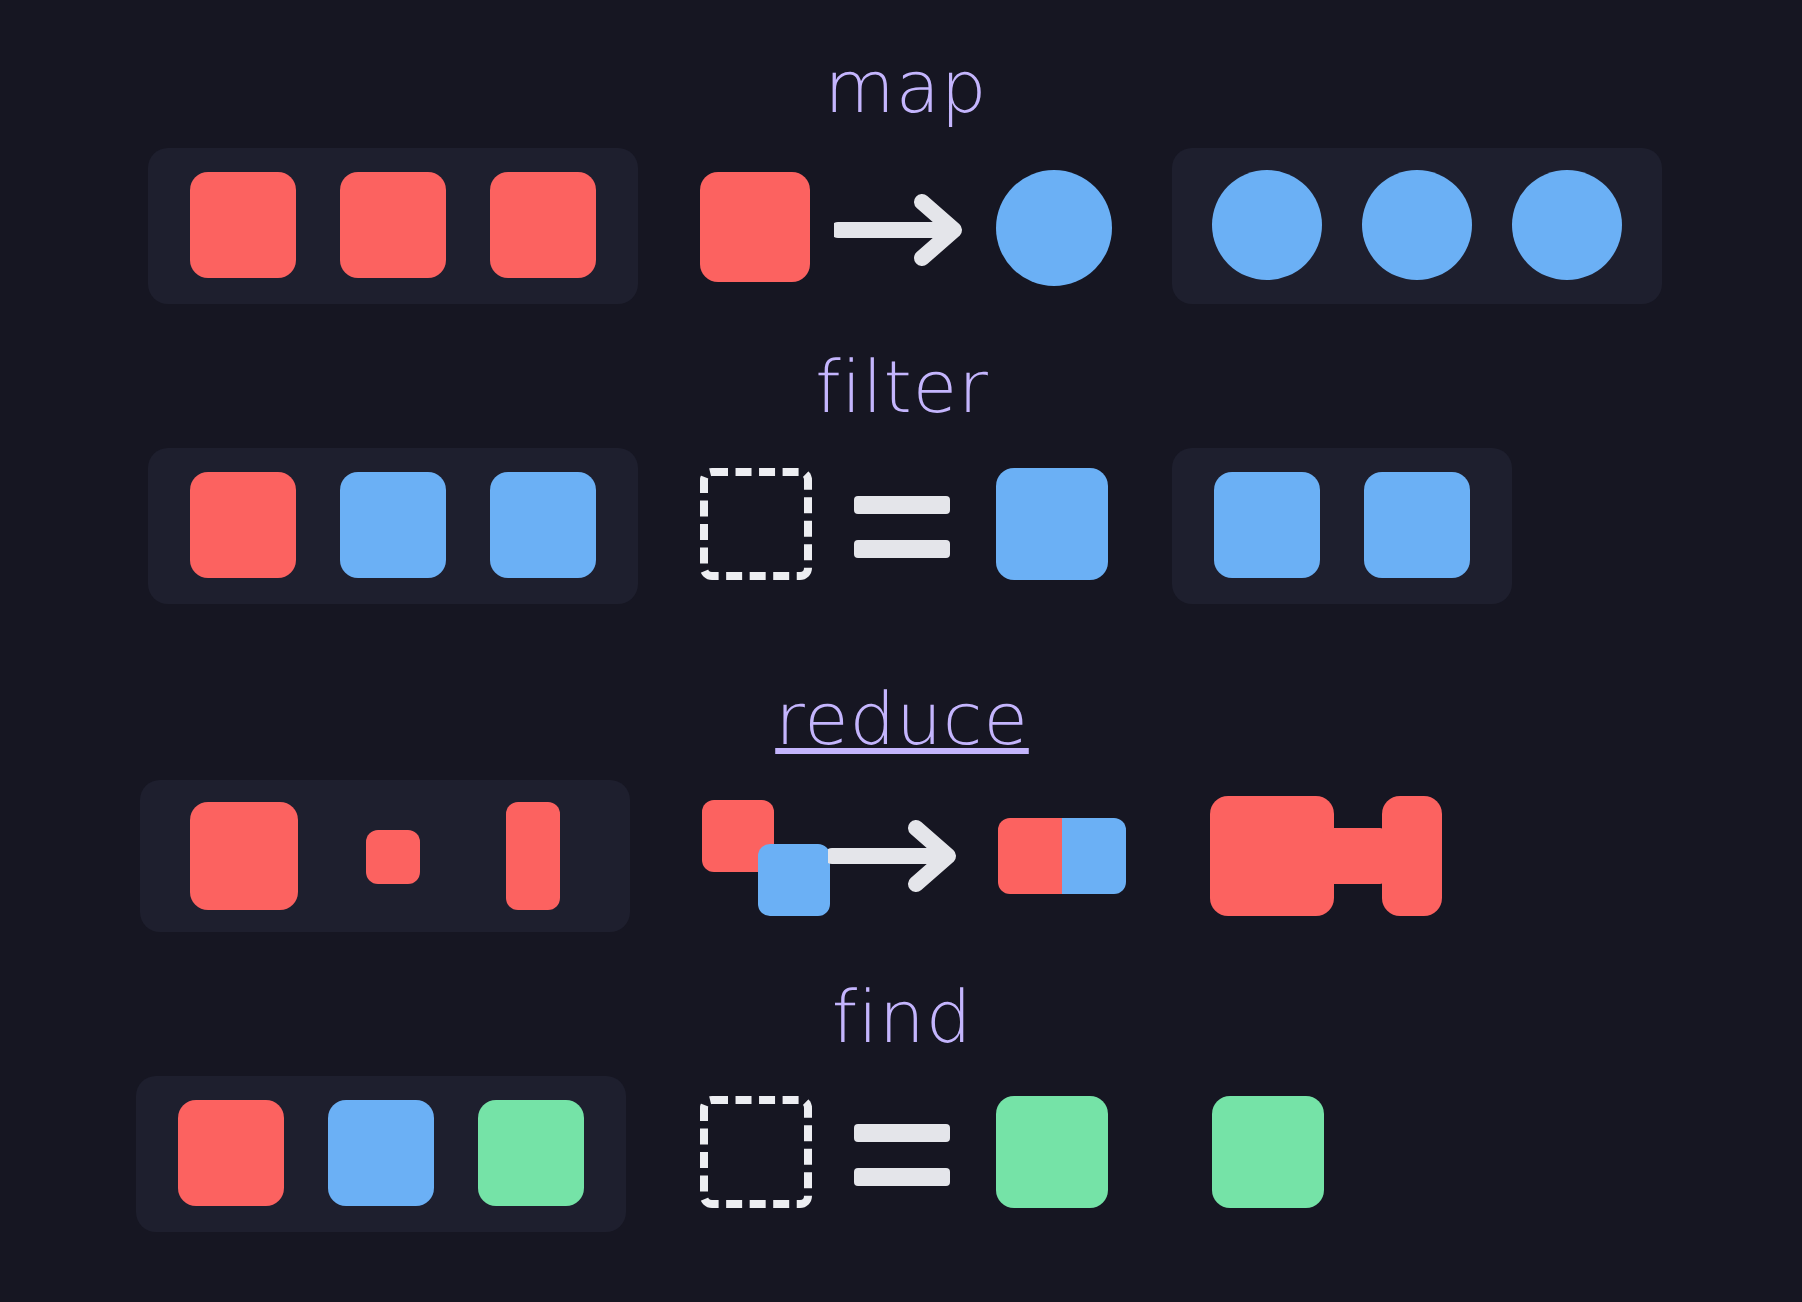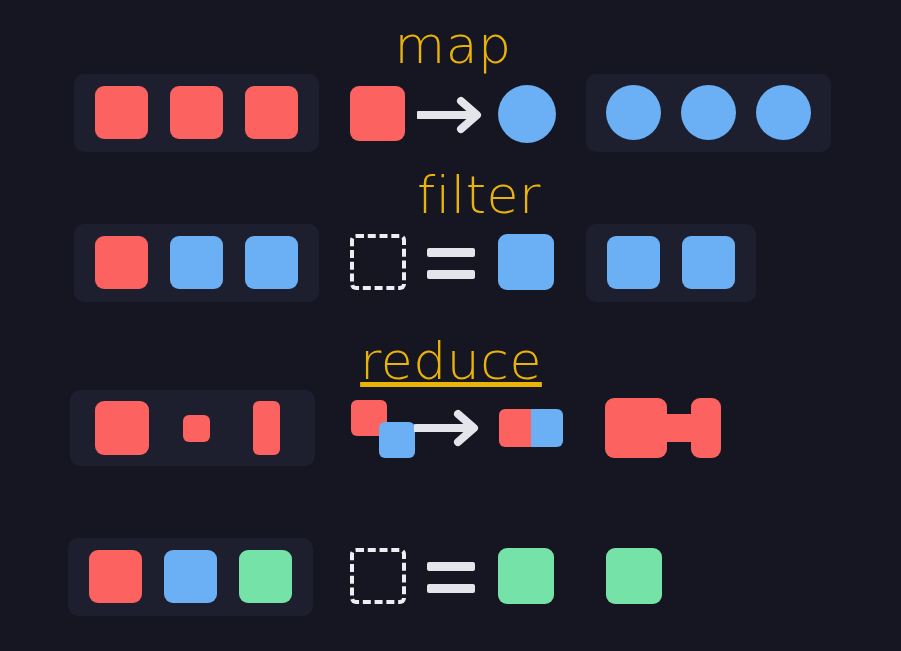--- a/index.html
+++ b/index.html
@@ -17,24 +17,24 @@
   #board {
     position: relative;
     width: 901px;
     height: 651px;
     background: #161622;
   }
 
   
   .op-title {
     position: absolute;
-    color: #eab308;
+    color: #c4b5fd;
     font-family: "DejaVu Sans", sans-serif;
     font-weight: 300;
-    font-size: 52px;
+    font-size: 36px;
     line-height: 42px;
     letter-spacing: 0.5px;
     white-space: nowrap;
     text-align: right;
     transform: translateX(-50%);
   }
 
   
   .array-box {
     position: absolute;
@@ -113,21 +113,21 @@
     <path d="M44 5 L60 19 L44 33" stroke="#E4E5EA" stroke-width="8" stroke-linecap="round" stroke-linejoin="round" fill="none"></path>
   </svg>
   <div class="shape circle c-blue" style="left:498px; top:85px; width:58px; height:58px;"></div>
 
   <div class="array-box" style="left:586px; top:74px; width:245px; height:78px;">
     <div class="shape circle c-blue" style="left:20px; top:11px; width:55px; height:55px;"></div>
     <div class="shape circle c-blue" style="left:95px; top:11px; width:55px; height:55px;"></div>
     <div class="shape circle c-blue" style="left:170px; top:11px; width:55px; height:55px;"></div>
   </div>
 
-  <div class="op-title" style="left:451px; top:174px;margin-left:28px;">filter</div>
+  <div class="op-title" style="left:451px; top:174px;">filter</div>
 
   <div class="array-box" style="left:74px; top:224px; width:245px; height:78px;">
     <div class="shape sq c-red" style="left:21px; top:12px; width:53px; height:53px;"></div>
     <div class="shape sq c-blue" style="left:96px; top:12px; width:53px; height:53px;"></div>
     <div class="shape sq c-blue" style="left:171px; top:12px; width:53px; height:53px;"></div>
   </div>
 
   <div class="dashed" style="left:350px; top:234px; width:56px; height:56px;"></div>
   <div class="equals" style="left:427px; top:248px; width:48px; height:31px;">
     <i class="bar-top"></i>
@@ -156,20 +156,21 @@
   </svg>
   <div class="shape c-red" style="left:499px; top:409px; width:32px; height:38px; border-radius:6px 0 0 6px;"></div>
   <div class="shape c-blue" style="left:531px; top:409px; width:32px; height:38px; border-radius:0 6px 6px 0;"></div>
 
   <div class="blob" style="left:605px; top:398px; width:116px; height:60px;">
     <span style="left:0;   top:0;  width:62px; height:60px; border-radius:9px;"></span>
     <span style="left:56px; top:16px; width:32px; height:28px; border-radius:3px;"></span>
     <span style="left:86px; top:0;  width:30px; height:60px; border-radius:9px;"></span>
   </div>
 
+  <div class="op-title" style="left:451px; top:489px;">find</div>
 
   <div class="array-box" style="left:68px; top:538px; width:245px; height:78px;">
     <div class="shape sq c-red" style="left:21px; top:12px; width:53px; height:53px;"></div>
     <div class="shape sq c-blue" style="left:96px; top:12px; width:53px; height:53px;"></div>
     <div class="shape sq c-green" style="left:171px; top:12px; width:53px; height:53px;"></div>
   </div>
 
   <div class="dashed" style="left:350px; top:548px; width:56px; height:56px;"></div>
   <div class="equals" style="left:427px; top:562px; width:48px; height:31px;">
     <i class="bar-top"></i>

